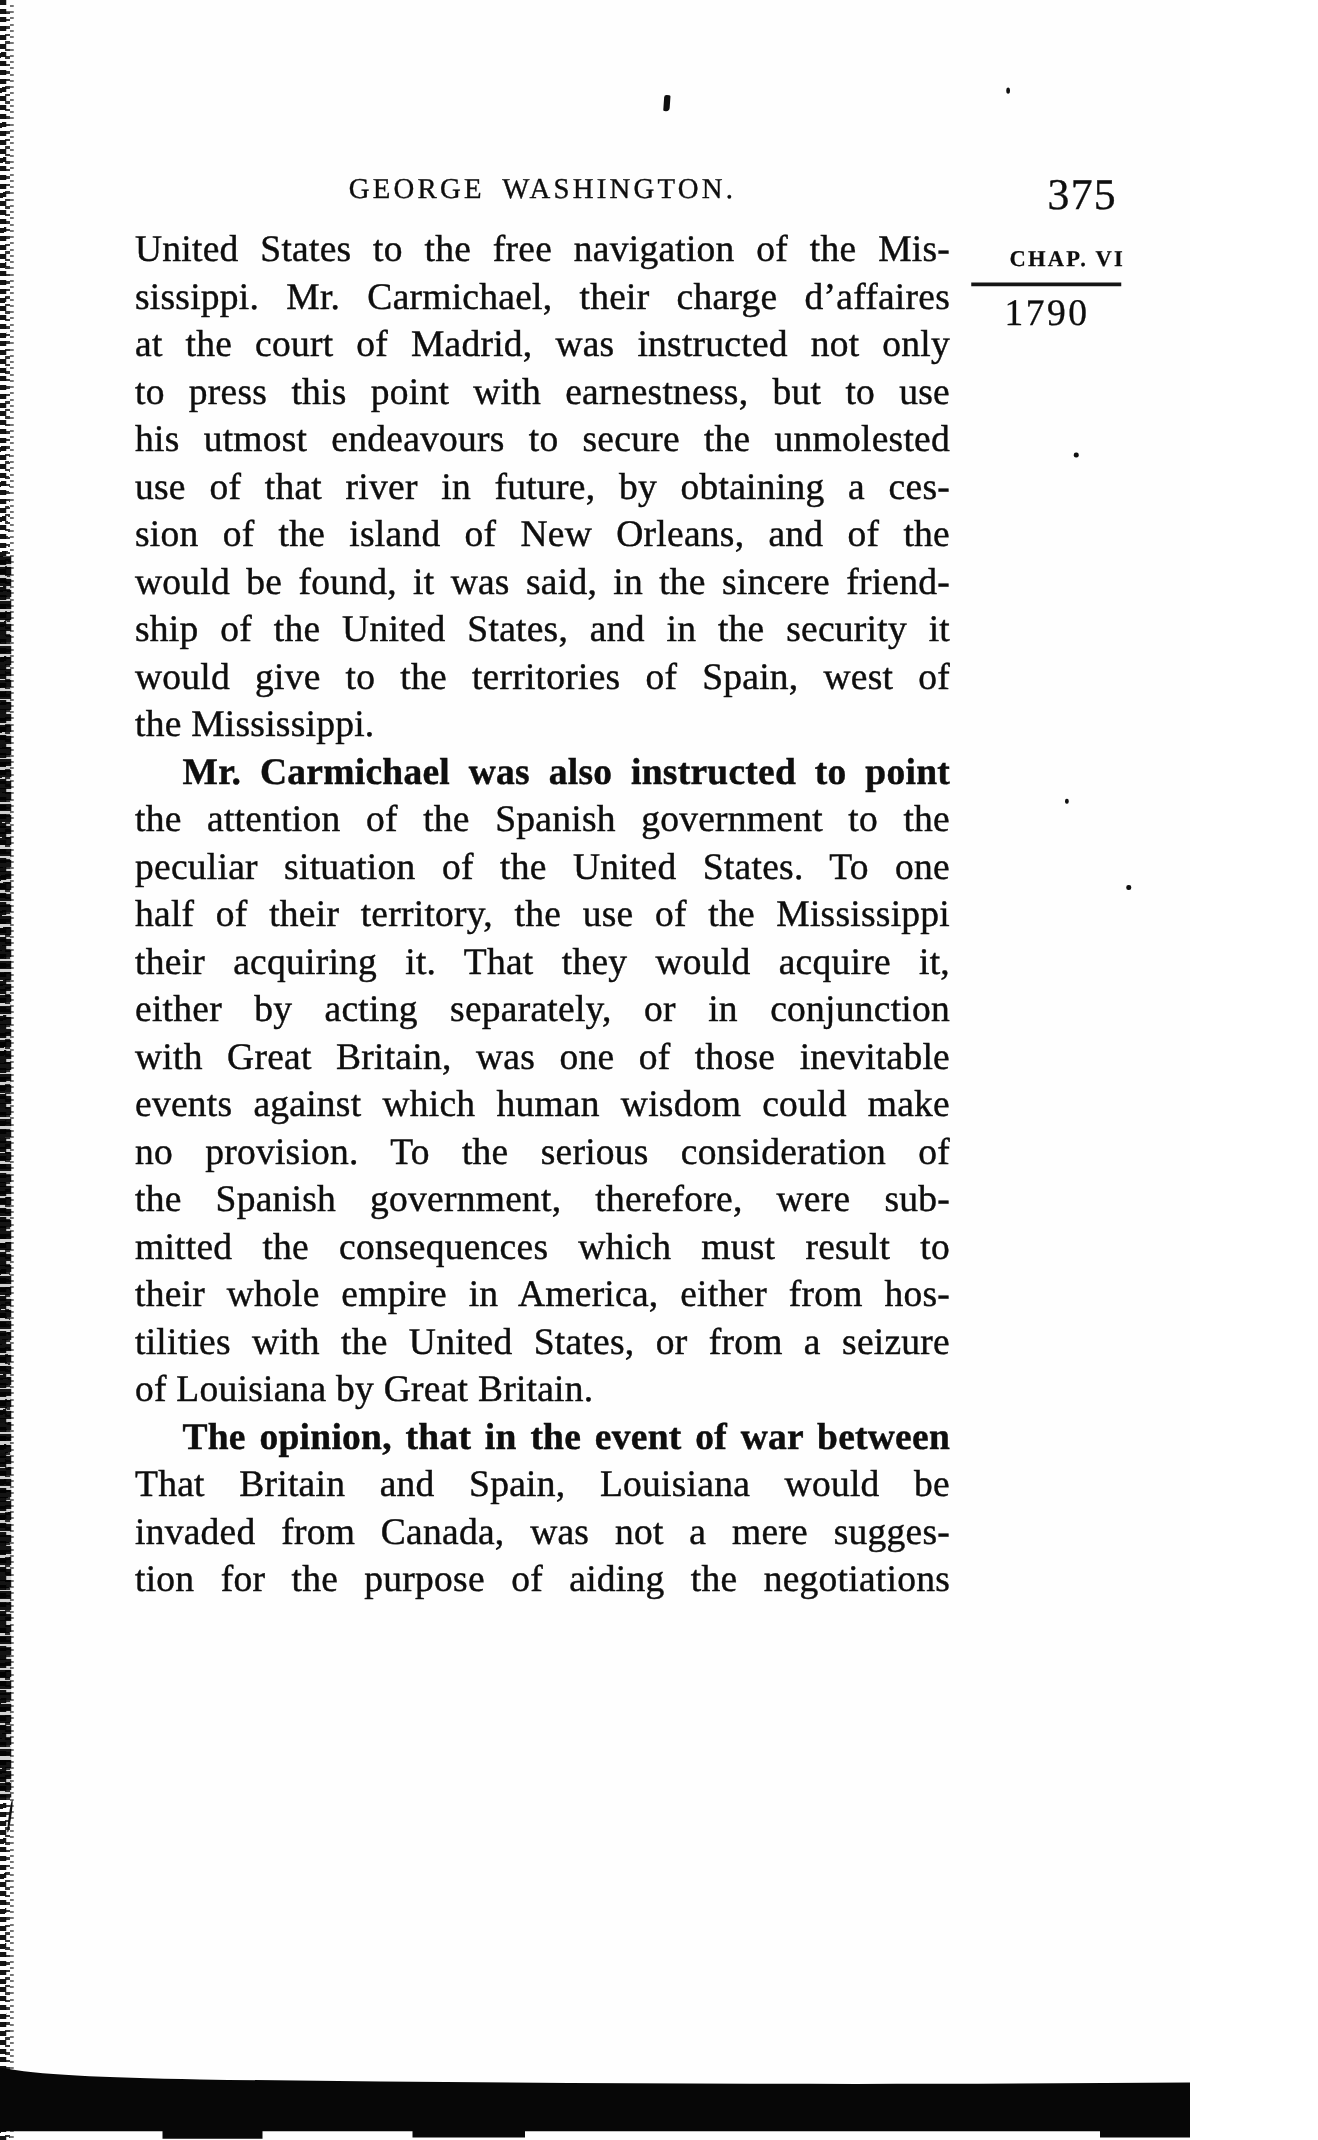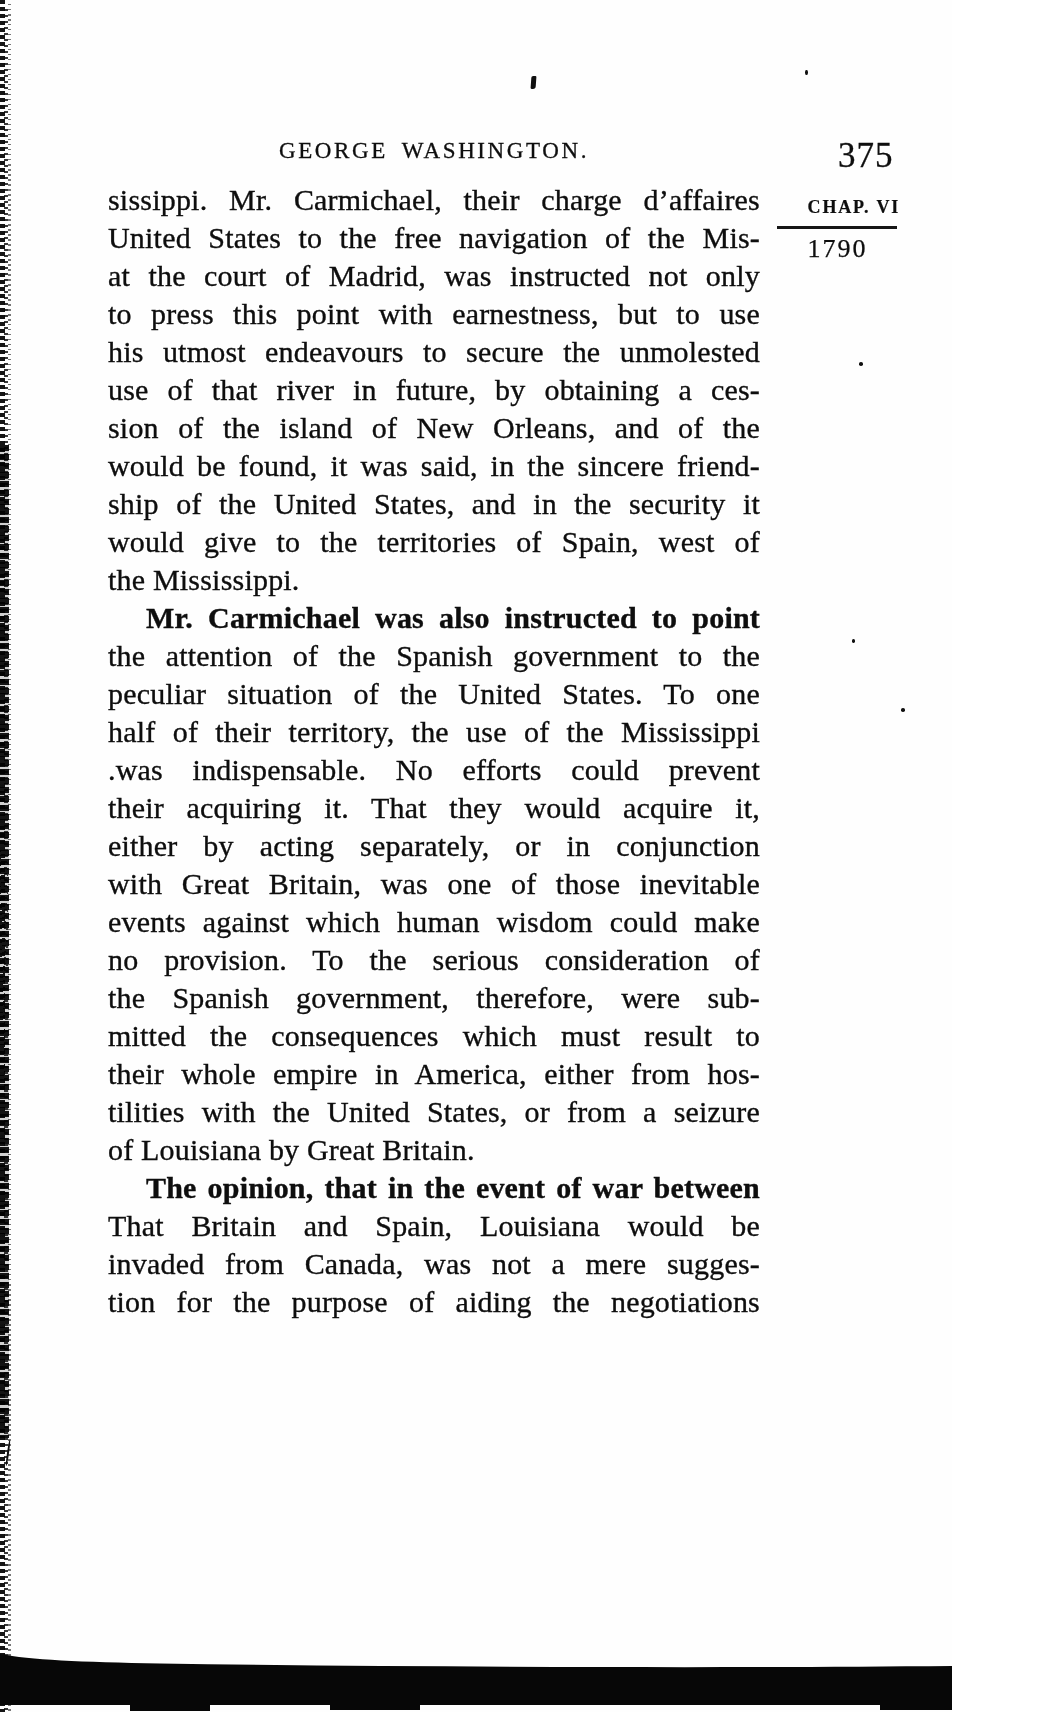--- a/index.html
+++ b/index.html
@@ -78,21 +78,21 @@
     width: 120px;
     height: 2.5px;
     background: #161616;
   }
   .margin-note-year {
     position: absolute;
     left: 775px;
     width: 125px;
     top: 234px;
     text-align: center;
-    font-size: 26px;
+    font-size: 30px;
     letter-spacing: 2px;
     -webkit-text-stroke: 0.25px currentColor;
   }
 
   .body-text {
     position: absolute;
     left: 108px;
     top: 181px;
     width: 652px;
   }
@@ -148,36 +148,35 @@
 
   <div class="page-number">375</div>
 
   <div class="margin-note-chapter">CHAP. VI</div>
 
   <div class="margin-note-rule"></div>
 
   <div class="margin-note-year">1790</div>
 
   <div class="body-text">
+      <div class="line">United States to the free navigation of the Mis-</div>
       <div class="line">sissippi.  Mr. Carmichael, their charge d’affaires</div>
-      <div class="line">United States to the free navigation of the Mis-</div>
       <div class="line">at the court of Madrid, was instructed not only</div>
       <div class="line">to press this point with earnestness, but to use</div>
       <div class="line">his utmost endeavours to secure the unmolested</div>
       <div class="line">use of that river in future, by obtaining a ces-</div>
       <div class="line">sion of the island of New Orleans, and of the</div>
       <div class="line">would be found, it was said, in the sincere friend-</div>
       <div class="line">ship of the United States, and in the security it</div>
       <div class="line">would give to the territories of Spain, west of</div>
       <div class="line flush">the Mississippi.</div>
       <div class="line indent">Mr. Carmichael was also instructed to point</div>
       <div class="line">the attention of the Spanish government to the</div>
       <div class="line">peculiar situation of the United States.  To one</div>
       <div class="line">half of their territory, the use of the Mississippi</div>
-      <div class="line">.was indispensable.  No efforts could prevent</div>
       <div class="line">their acquiring it.  That they would acquire it,</div>
       <div class="line">either by acting separately, or in conjunction</div>
       <div class="line">with Great Britain, was one of those inevitable</div>
       <div class="line">events against which human wisdom could make</div>
       <div class="line">no provision.  To the serious consideration of</div>
       <div class="line">the Spanish government, therefore, were sub-</div>
       <div class="line">mitted the consequences which must result to</div>
       <div class="line">their whole empire in America, either from hos-</div>
       <div class="line">tilities with the United States, or from a seizure</div>
       <div class="line flush">of Louisiana by Great Britain.</div>

